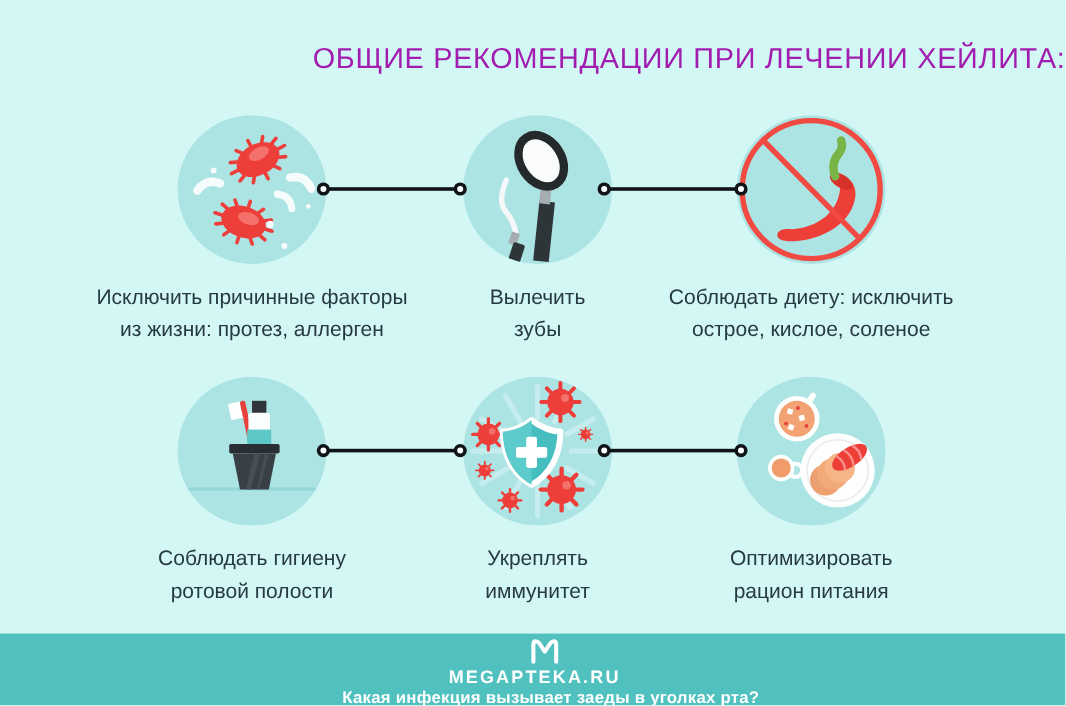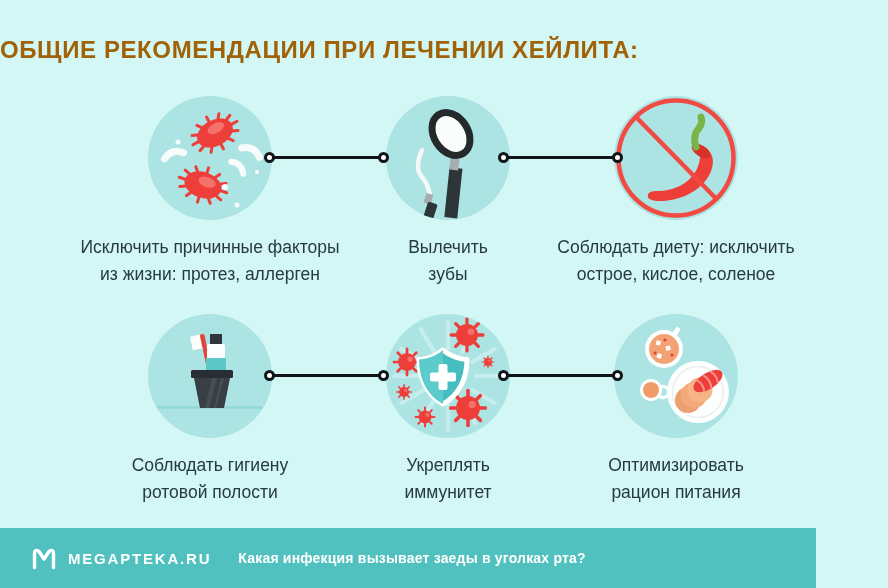--- a/index.html
+++ b/index.html
@@ -1,38 +1,38 @@
 <!DOCTYPE html>
 <html><head>
 <meta charset="utf-8">
 <style>
   html,body{margin:0;padding:0;}
   body{font-family:"Liberation Sans", sans-serif;}
   .poster{position:relative;width:888px;height:588px;background:#d3f7f5;overflow:hidden;}
-  .title{position:absolute;top:36px;left:0;right:0;margin:0;text-align:left;
-         font-size:24px;font-weight:bold;letter-spacing:0.6px;color:#a16207;}
+  .title{position:absolute;top:36px;left:0;right:0;margin:0;text-align:right;
+         font-size:24px;font-weight:normal;letter-spacing:0.6px;color:#a21caf;}
   .icon-circle{position:absolute;width:124px;height:124px;}
   .icon-circle svg{display:block;width:124px;height:124px;}
   .label{position:absolute;width:380px;margin:0;text-align:center;
          font-size:17.5px;line-height:27px;color:#273a44;}
   
   .pos-i0{left:148px;top:96px;}  .pos-i1{left:386px;top:96px;}  .pos-i2{left:614px;top:96px;}
   .pos-i3{left:148px;top:314px;} .pos-i4{left:386px;top:314px;} .pos-i5{left:614px;top:314px;}
   .pos-l0{left:20px;top:234px;}  .pos-l1{left:258px;top:234px;} .pos-l2{left:486px;top:234px;}
   .pos-l3{left:20px;top:452px;}  .pos-l4{left:258px;top:452px;} .pos-l5{left:486px;top:452px;}
   
   .connector{position:absolute;width:125px;height:11px;display:flex;align-items:center;}
   .connector .dot{width:11px;height:11px;border:3px solid #101417;background:#ffffff;
                   border-radius:50%;box-sizing:border-box;flex:0 0 auto;}
   .connector .line{flex:1 1 auto;height:3px;background:#101417;margin:0 -1px;}
   .c1{left:264px;top:152px;} .c2{left:498px;top:152px;}
   .c3{left:264px;top:370px;} .c4{left:498px;top:370px;}
   
-  .footer{position:absolute;left:0;bottom:0;width:816px;height:60px;background:#50c1bf;
-          display:flex;align-items:center;box-sizing:border-box;padding-left:30px;color:#fff;}
+  .footer{position:absolute;left:0;bottom:0;width:888px;height:60px;background:#50c1bf;
+          display:flex;align-items:center;box-sizing:border-box;padding-left:30px;color:#fff;flex-direction:column;}
   .footer .logo{margin-right:10px;flex:0 0 auto;}
   .brand{font-weight:bold;font-size:15px;letter-spacing:1.8px;margin-right:27px;white-space:nowrap;}
   .question{font-weight:bold;font-size:14px;letter-spacing:0.2px;white-space:nowrap;}
 </style>
 </head>
 <body>
 
 <div class="poster">
 
   <h1 class="title">ОБЩИЕ РЕКОМЕНДАЦИИ ПРИ ЛЕЧЕНИИ ХЕЙЛИТА:</h1>

